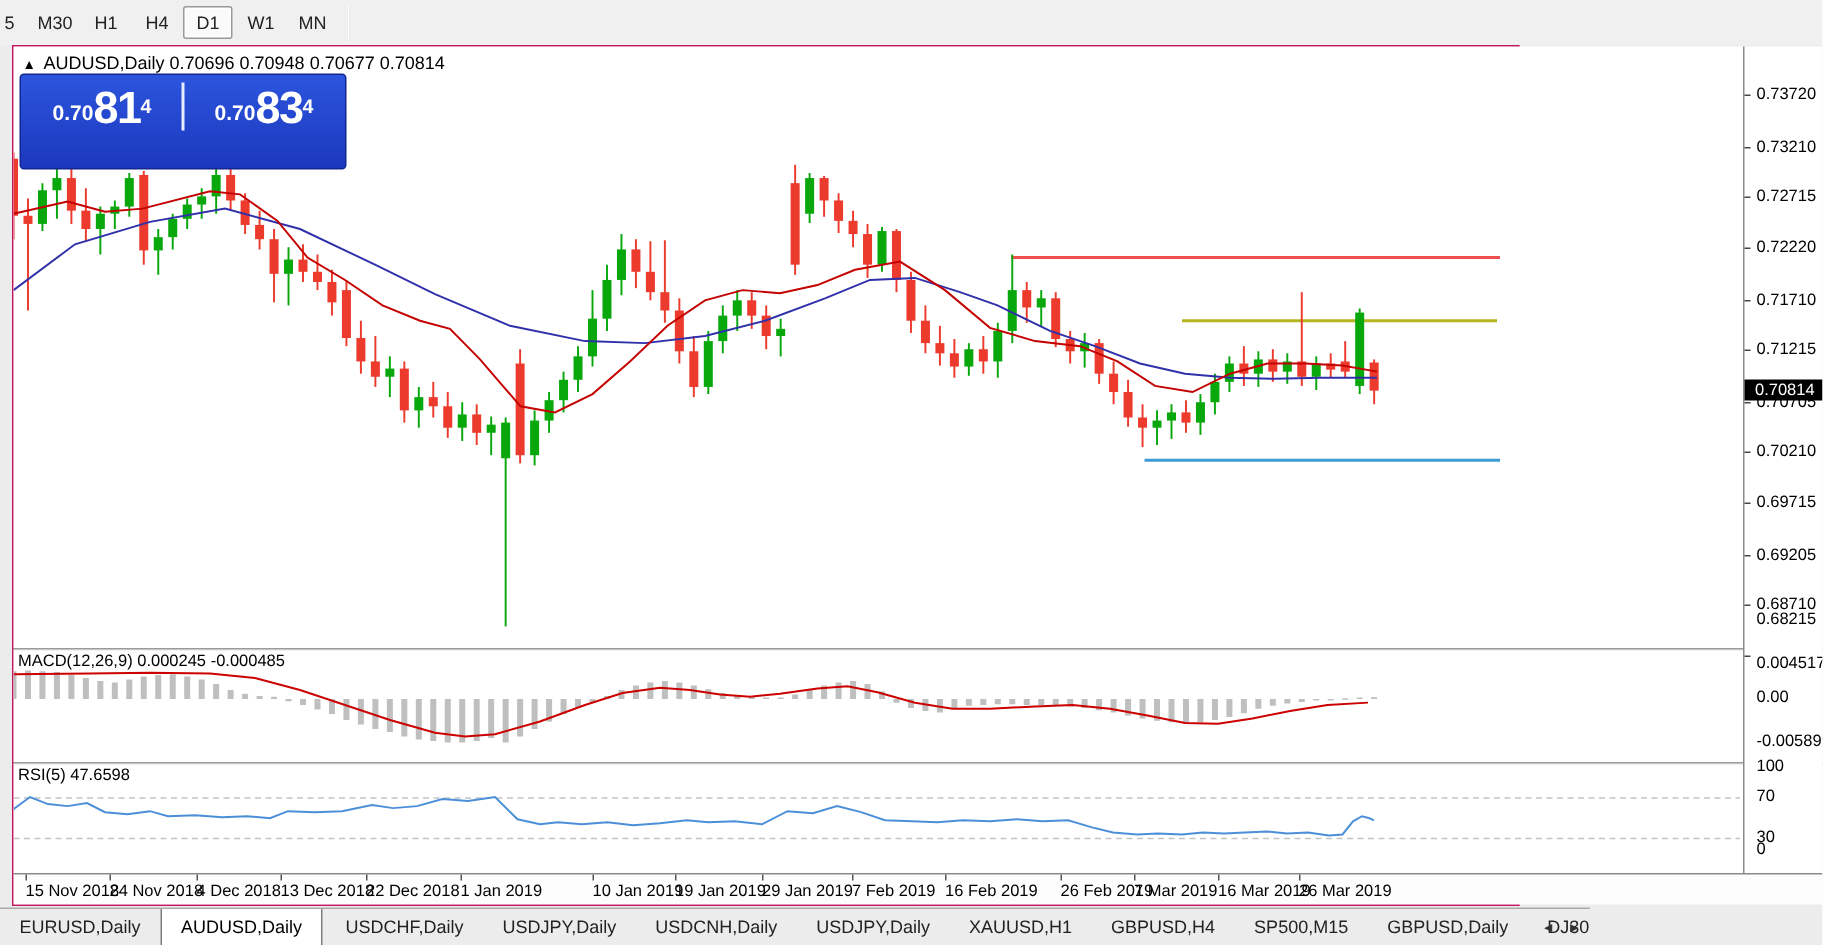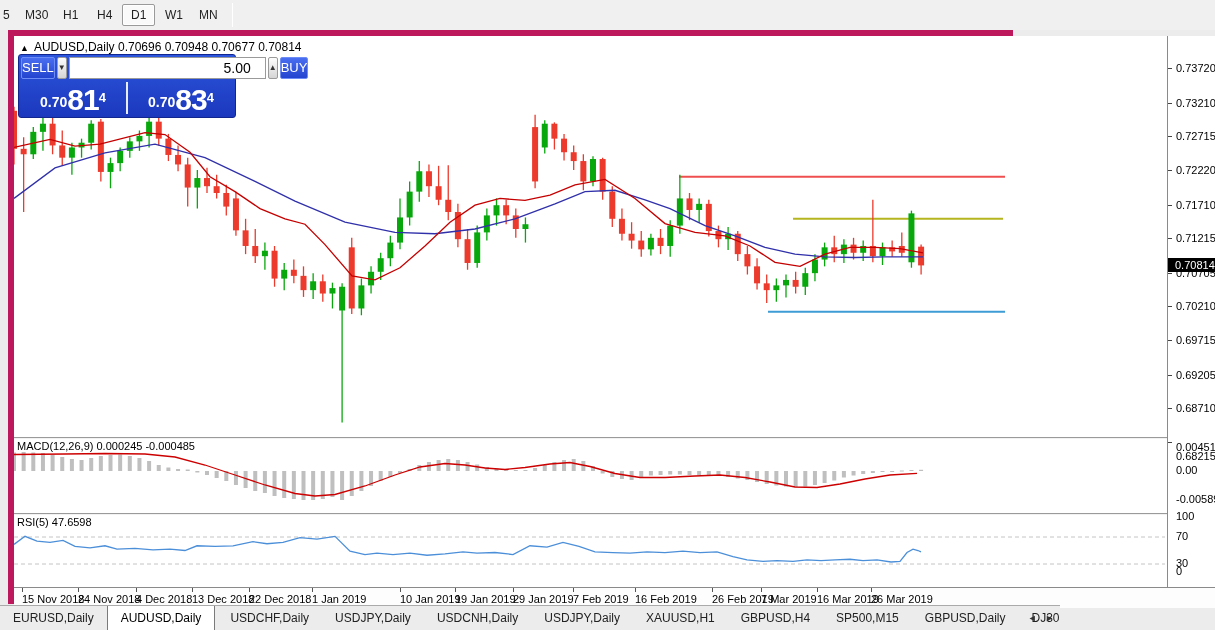--- a/index.html
+++ b/index.html
@@ -9,21 +9,21 @@
 
   
   #toolbar { position:absolute; left:0; top:0; width:1215px; height:30px; background:#f0f0f0; overflow:hidden; }
   .tf-btn { position:absolute; top:4px; height:22px; line-height:20px; padding:0 8px; font-size:12px;
     color:#222; text-align:center; border:1px solid transparent; border-radius:2px; }
   .tf-btn.active { background:#fafafa; border:1px solid #9a9a9a; box-shadow:inset 0 0 0 1px #fff; }
   .tb-sep { position:absolute; top:3px; width:1px; height:24px; background:#b8b8b8; border-right:1px solid #fff; }
 
   
   #chart-window { position:absolute; left:8px; top:30px; width:1005px; height:574px; background:#ec4899;
-     border:6px solid #be185d; }
+     border:1px solid #be185d; }
   #main-pane   { position:absolute; left:0; top:0;   width:1153px; height:401px; background:#fff; overflow:hidden; }
   #macd-pane   { position:absolute; left:0; top:403px; width:1153px; height:74px; background:#fff; overflow:hidden; }
   #rsi-pane    { position:absolute; left:0; top:479px; width:1153px; height:72px; background:#fff; overflow:hidden; }
   .pane-sep    { position:absolute; left:0; width:1206px; height:2px; background:#9a9a9a; border-bottom:1px solid #f2f2f2; }
   #axis-col    { position:absolute; left:1153px; top:0; width:53px; height:551px; background:#fff; border-left:1px solid #8a8a8a; }
   #date-strip  { position:absolute; left:0; top:551px; width:1206px; height:21px; background:#fdfdfd; border-top:1px solid #8a8a8a;padding-left:44px; }
 
   .paxis-label { position:absolute; left:8px; font-size:11px; color:#000; white-space:nowrap; }
   .paxis-tick  { position:absolute; left:0; width:4px; height:1px; background:#444; }
   #price-tag { position:absolute; left:0; width:53px; height:14px; background:#000; color:#fff;
@@ -87,27 +87,20 @@
     <div id="main-pane">
       <div id="chart-title">
         <span class="tri">▲</span><span>AUDUSD,Daily</span>
         <span>0.70696</span>
         <span>0.70948</span>
         <span>0.70677</span>
         <span>0.70814</span>
       </div>
 
       <div id="trade-panel">
-        <div id="tp-row1">
-          <div class="tp-btn">SELL</div>
-          <div class="tp-spin">▼</div>
-          <input id="tp-vol" value="5.00" style="">
-          <div class="tp-spin">▲</div>
-          <div class="tp-btn">BUY</div>
-        </div>
         <div id="tp-row2">
           <div class="tp-price">
             <span class="frac">0.70</span>
               <span class="big">81</span>
               <span class="sup">4</span>
           </div>
           <div id="tp-div"></div>
           <div class="tp-price">
             <span class="frac">0.70</span>
               <span class="big">83</span>
@@ -455,21 +448,21 @@
         <div class="paxis-label" style="top: 230.809px;">0.70705</div>
         <div class="paxis-tick" style="top: 270.434px;"></div>
         <div class="paxis-label" style="top: 264.434px;">0.70210</div>
         <div class="paxis-tick" style="top: 304.06px;"></div>
         <div class="paxis-label" style="top: 298.06px;">0.69715</div>
         <div class="paxis-tick" style="top: 338.704px;"></div>
         <div class="paxis-label" style="top: 332.704px;">0.69205</div>
         <div class="paxis-tick" style="top: 372.329px;"></div>
         <div class="paxis-label" style="top: 366.329px;">0.68710</div>
         <div class="paxis-tick" style="top: 405.955px;"></div>
-        <div class="paxis-label" style="top: 414px;">0.68215</div>
+        <div class="paxis-label" style="top: 376px;">0.68215</div>
         <div class="paxis-label" style="top: 405.415px;">0.004517</div>
         <div class="paxis-label" style="top: 428px;">0.00</div>
         <div class="paxis-label" style="top: 457.495px;">-0.005899</div>
         <div class="paxis-label" style="top: 473.75px;">100</div>
         <div class="paxis-label" style="top: 494px;">70</div>
         <div class="paxis-label" style="top: 521px;">30</div>
         <div class="paxis-label" style="top: 529px;">0</div>
       </div>
 
     <div id="date-strip">

